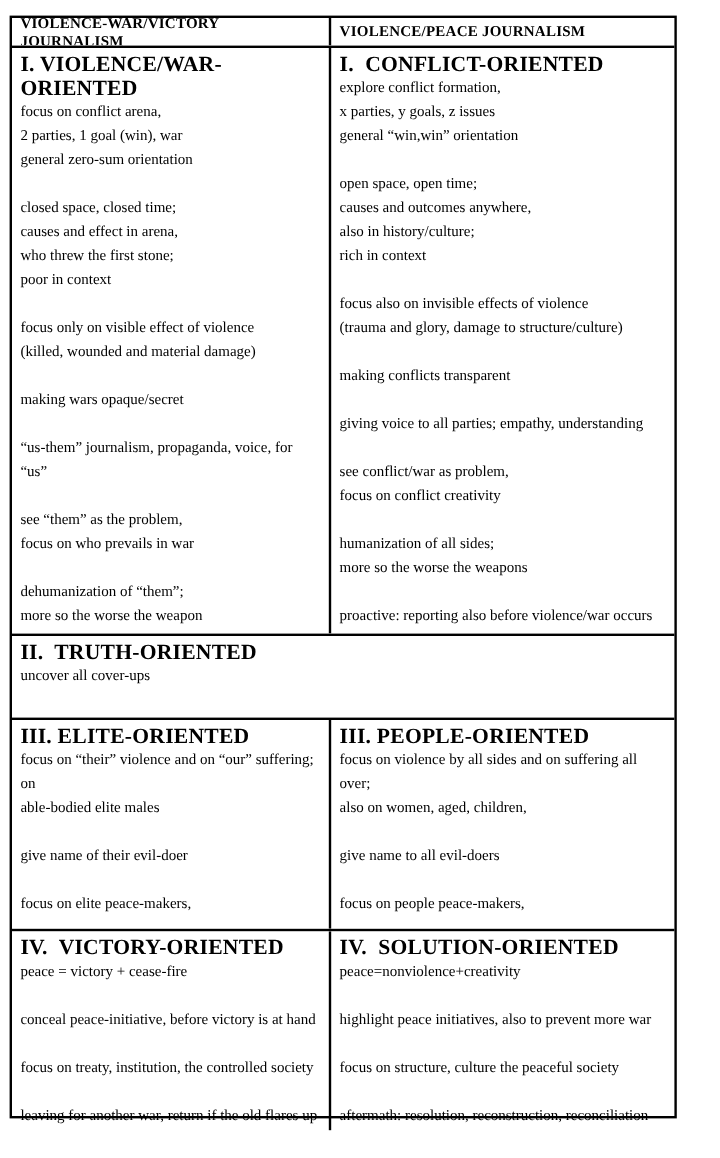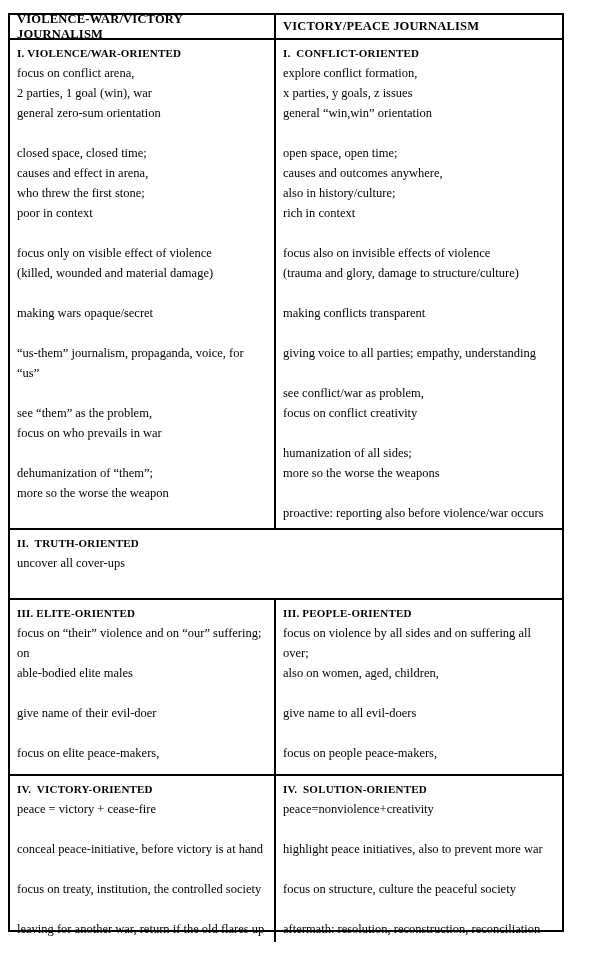--- a/index.html
+++ b/index.html
@@ -61,32 +61,32 @@
     letter-spacing: 0.2px;
     padding-top: 0;
   }
   .cell-line {
     font-size: 12.5px;
     line-height: 20px;
     white-space: pre-wrap;
   }
   .cell-line.title {
     font-weight: bold;
-    font-size: 11px;
+    font-size: 18px;
     letter-spacing: 0.2px;
   }
 </style>
 </head>
 <body>
 
 <div class="page">
   <div class="gtable">
     <div class="trow theader">
       <div class="cell left">VIOLENCE-WAR/VICTORY JOURNALISM</div>
-      <div class="cell right">VICTORY/PEACE JOURNALISM</div>
+      <div class="cell right">VIOLENCE/PEACE JOURNALISM</div>
     </div>
     <div id="table-sections">
         <div class="trow srow-1">
           <div class="cell left"><div class="cell-line title">I. VIOLENCE/WAR-ORIENTED</div><div class="cell-line">focus on conflict arena,</div><div class="cell-line">2 parties, 1 goal (win), war</div><div class="cell-line">general zero-sum orientation</div><div class="cell-line">&nbsp;</div><div class="cell-line">closed space, closed time;</div><div class="cell-line">causes and effect in arena,</div><div class="cell-line">who threw the first stone;</div><div class="cell-line">poor in context</div><div class="cell-line">&nbsp;</div><div class="cell-line">focus only on visible effect of violence</div><div class="cell-line">(killed, wounded and material damage)</div><div class="cell-line">&nbsp;</div><div class="cell-line">making wars opaque/secret</div><div class="cell-line">&nbsp;</div><div class="cell-line">“us-them” journalism, propaganda, voice, for “us”</div><div class="cell-line">&nbsp;</div><div class="cell-line">see “them” as the problem,</div><div class="cell-line">focus on who prevails in war</div><div class="cell-line">&nbsp;</div><div class="cell-line">dehumanization of “them”;</div><div class="cell-line">more so the worse the weapon</div><div class="cell-line">&nbsp;</div><div class="cell-line">reactive: waiting for violence to occur before reporting</div></div>
           <div class="cell right"><div class="cell-line title">I.  CONFLICT-ORIENTED</div><div class="cell-line">explore conflict formation,</div><div class="cell-line">x parties, y goals, z issues</div><div class="cell-line">general “win,win” orientation</div><div class="cell-line">&nbsp;</div><div class="cell-line">open space, open time;</div><div class="cell-line">causes and outcomes anywhere,</div><div class="cell-line">also in history/culture;</div><div class="cell-line">rich in context</div><div class="cell-line">&nbsp;</div><div class="cell-line">focus also on invisible effects of violence</div><div class="cell-line">(trauma and glory, damage to structure/culture)</div><div class="cell-line">&nbsp;</div><div class="cell-line">making conflicts transparent</div><div class="cell-line">&nbsp;</div><div class="cell-line">giving voice to all parties; empathy, understanding</div><div class="cell-line">&nbsp;</div><div class="cell-line">see conflict/war as problem,</div><div class="cell-line">focus on conflict creativity</div><div class="cell-line">&nbsp;</div><div class="cell-line">humanization of all sides;</div><div class="cell-line">more so the worse the weapons</div><div class="cell-line">&nbsp;</div><div class="cell-line">proactive: reporting also before violence/war occurs</div></div>
         </div>
         <div class="trow srow-2">
           <div class="cell right"><div class="cell-line title">II.  TRUTH-ORIENTED</div><div class="cell-line">uncover all cover-ups</div></div>
         </div>
         <div class="trow srow-3">

